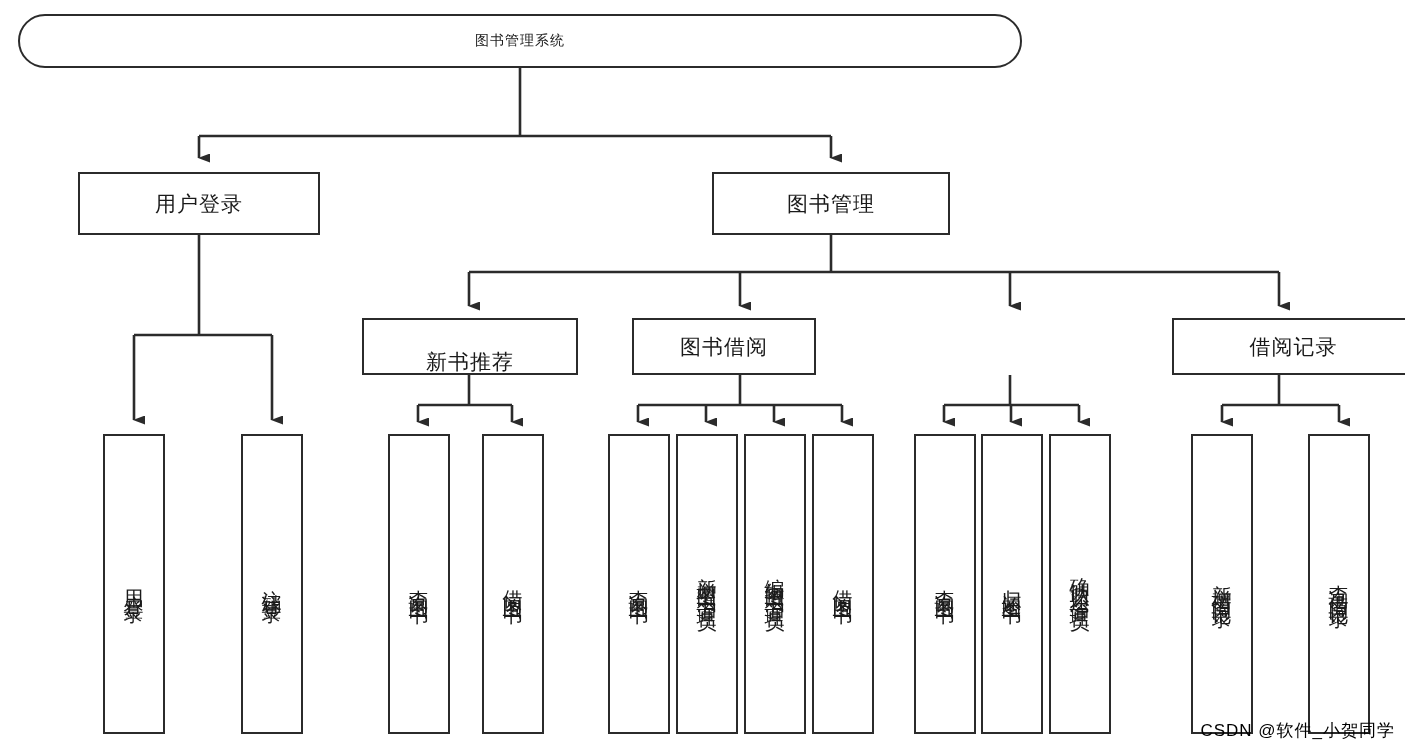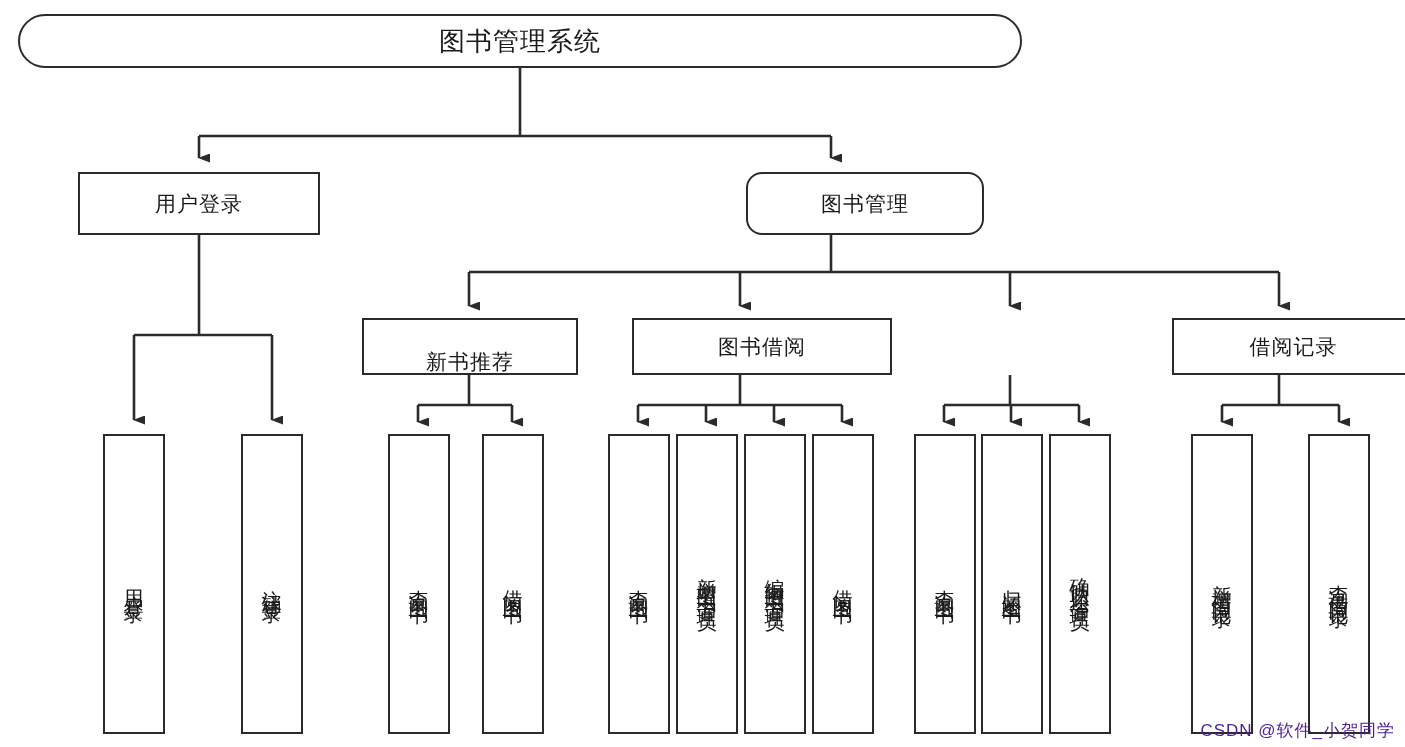--- a/index.html
+++ b/index.html
@@ -22,41 +22,41 @@
     align-items:center;
     justify-content:center;
     color:#1a1a1a;
     z-index:2;
   }
   .node.h{
     font-size:21px;
     letter-spacing:1px;
     line-height:1.1;
   }
-  .node.root{font-size:26px;border-radius:27px;}
+  .node.root{font-size:14px;border-radius:27px;}
   .node.leaf{
     font-size:20px;
     align-items:center;
     justify-content:center;
   }
   .vtext{
     writing-mode:vertical-rl;
     text-orientation:upright;
     -webkit-text-orientation:upright;
     letter-spacing:5px;
     line-height:1;
     white-space:nowrap;
     display:block;
   }
   .watermark{
     position:absolute;
     right:10px;
     bottom:5px;
     font-size:17px;
-    color:#4c1d95;
+    color:#000000;
     letter-spacing:1px;
     z-index:3;
     white-space:nowrap;
   }
 </style>
 </head>
 <body>
 
 <div id="canvas">
 
@@ -110,28 +110,28 @@
     </g>
   </svg>
 
   <div class="node h root" style="left:18px;top:14px;width:1004px;height:54px;">
     <span>图书管理系统</span>
   </div>
 
   <div class="node h" style="left:78px;top:172px;width:242px;height:63px;">
     <span>用户登录</span>
   </div>
-  <div class="node h" style="left:746px;top:172px;width:238px;height:63px;border-radius:16px;">
+  <div class="node h" style="left:712px;top:172px;width:238px;height:63px;">
     <span>图书管理</span>
   </div>
 
   <div class="node h" style="left:362px;top:318px;width:216px;height:57px;align-items:flex-end;">
     <span>新书推荐</span>
   </div>
-  <div class="node h" style="left:632px;top:318px;width:260px;height:57px;">
+  <div class="node h" style="left:632px;top:318px;width:184px;height:57px;">
     <span>图书借阅</span>
   </div>
   <div class="node h" style="left:1172px;top:318px;width:243px;height:57px;">
     <span>借阅记录</span>
   </div>
 
   <div class="node leaf" style="left:103px;top:434px;width:62px;height:300px;">
     <span class="vtext">用户登录</span>
   </div>
   <div class="node leaf" style="left:241px;top:434px;width:62px;height:300px;">

